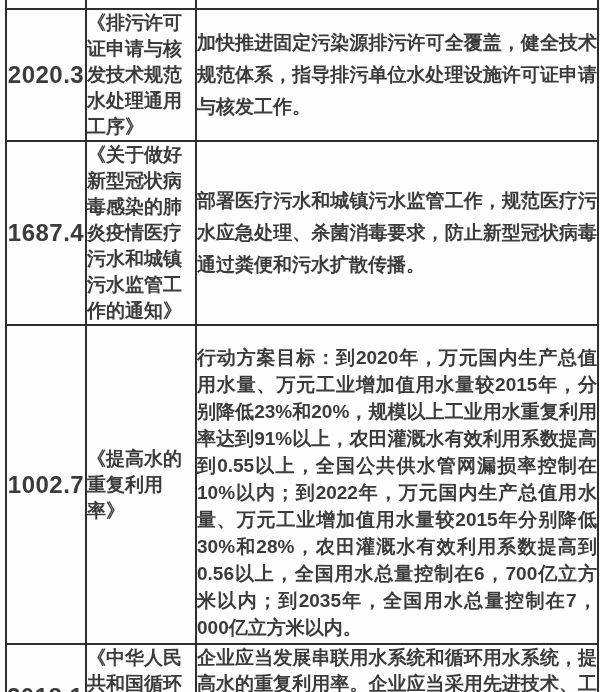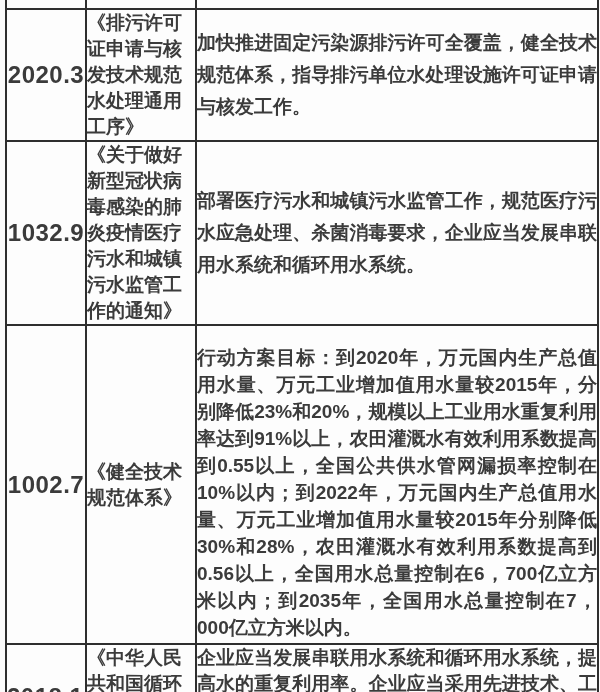--- a/index.html
+++ b/index.html
@@ -80,27 +80,27 @@
         <td class="date-cell"></td>
         <td class="title-cell"></td>
         <td class="desc-cell"></td>
       </tr>
       <tr class="row-1">
         <td class="date-cell">2020.3</td>
         <td class="title-cell">《排污许可证申请与核发技术规范水处理通用工序》</td>
         <td class="desc-cell">加快推进固定污染源排污许可全覆盖，健全技术规范体系，指导排污单位水处理设施许可证申请与核发工作。</td>
       </tr>
       <tr class="row-2">
-        <td class="date-cell">1032.9</td>
+        <td class="date-cell">1687.4</td>
         <td class="title-cell">《关于做好新型冠状病毒感染的肺炎疫情医疗污水和城镇污水监管工作的通知》</td>
-        <td class="desc-cell">部署医疗污水和城镇污水监管工作，规范医疗污水应急处理、杀菌消毒要求，企业应当发展串联用水系统和循环用水系统。</td>
+        <td class="desc-cell">部署医疗污水和城镇污水监管工作，规范医疗污水应急处理、杀菌消毒要求，防止新型冠状病毒通过粪便和污水扩散传播。</td>
       </tr>
       <tr class="row-3">
         <td class="date-cell">1002.7</td>
-        <td class="title-cell">《健全技术规范体系》</td>
+        <td class="title-cell">《提高水的重复利用率》</td>
         <td class="desc-cell">行动方案目标：到2020年，万元国内生产总值用水量、万元工业增加值用水量较2015年，分别降低23%和20%，规模以上工业用水重复利用率达到91%以上，农田灌溉水有效利用系数提高到0.55以上，全国公共供水管网漏损率控制在10%以内；到2022年，万元国内生产总值用水量、万元工业增加值用水量较2015年分别降低30%和28%，农田灌溉水有效利用系数提高到0.56以上，全国用水总量控制在6，700亿立方米以内；到2035年，全国用水总量控制在7，000亿立方米以内。</td>
       </tr>
       <tr class="row-4">
         <td class="date-cell">2018.10</td>
         <td class="title-cell">《中华人民共和国循环经济促进法》</td>
         <td class="desc-cell">企业应当发展串联用水系统和循环用水系统，提高水的重复利用率。企业应当采用先进技术、工艺和设备，对生产过程中产生的废水进行再生利用。</td>
       </tr>
 
     </tbody>
   </table>

